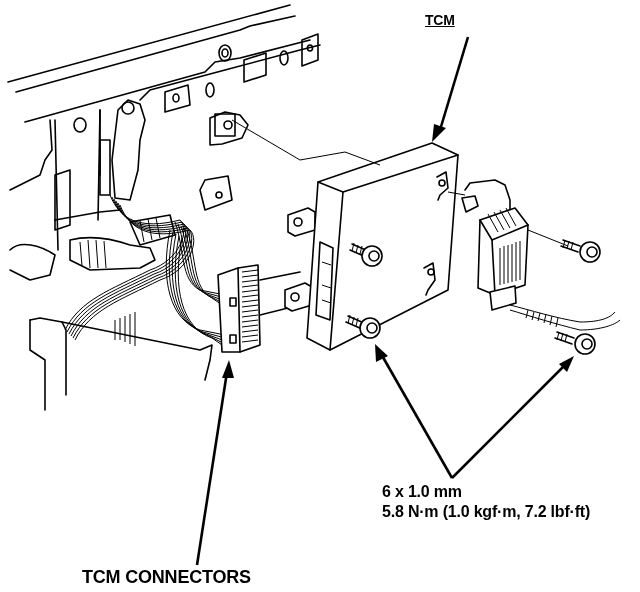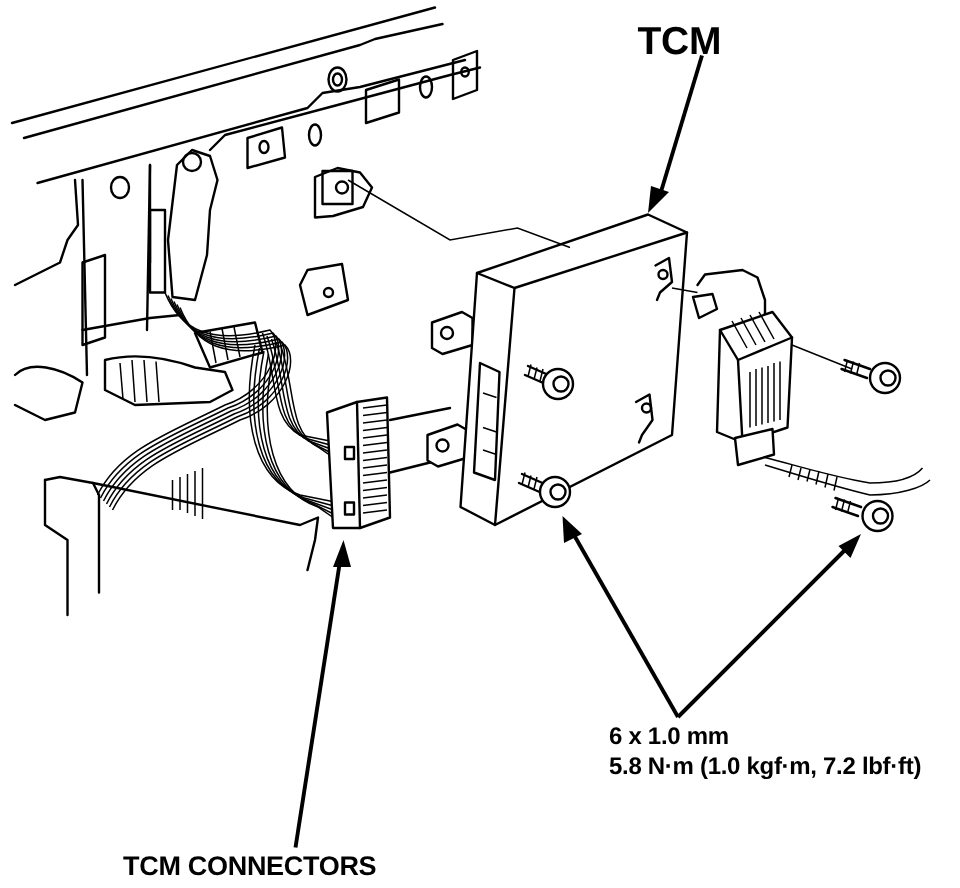--- a/index.html
+++ b/index.html
@@ -6,23 +6,23 @@
     body { width: 640px; height: 592px; position: relative; overflow: hidden; }
     #diagram { position: absolute; left: 0; top: 0; width: 640px; height: 592px; }
     .lbl {
       position: absolute;
       font-family: "Liberation Sans", sans-serif;
       font-weight: bold;
       color: #000;
       white-space: nowrap;
       letter-spacing: -0.2px;
     }
-    #lbl-tcm { left: 425px; top: 12px; font-size: 26px; }
+    #lbl-tcm { left: 425px; top: 12px; font-size: 14px; text-decoration: underline; }
     #lbl-connectors { left: 82px; top: 567px; font-size: 18px; }
-    #lbl-spec { left: 382px; top: 482px; font-size: 16px; line-height: 20px; margin-left: 24px; }
+    #lbl-spec { left: 382px; top: 482px; font-size: 16px; line-height: 20px; }
     svg .ln { fill: none; stroke: #000; stroke-width: 1.6; stroke-linejoin: round; stroke-linecap: round; }
     svg .th { fill: none; stroke: #000; stroke-width: 1; }
     svg .wh { fill: #fff; stroke: #000; stroke-width: 1.6; stroke-linejoin: round; }
     svg .blk { fill: #000; stroke: none; }
     svg .arr { fill: none; stroke: #000; stroke-width: 2.6; }
   </style>
 </head>
 <body>
 
 <svg id="diagram" viewBox="0 0 640 592" xmlns="http://www.w3.org/2000/svg">

